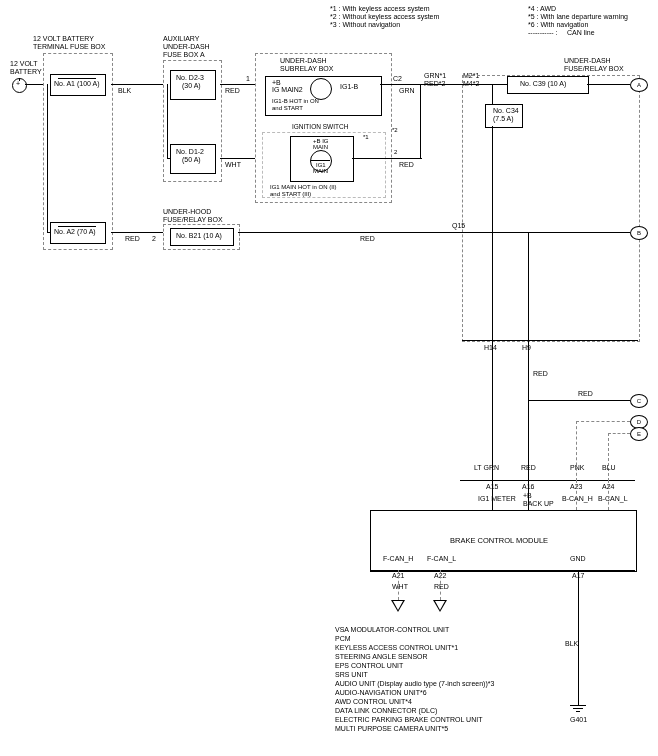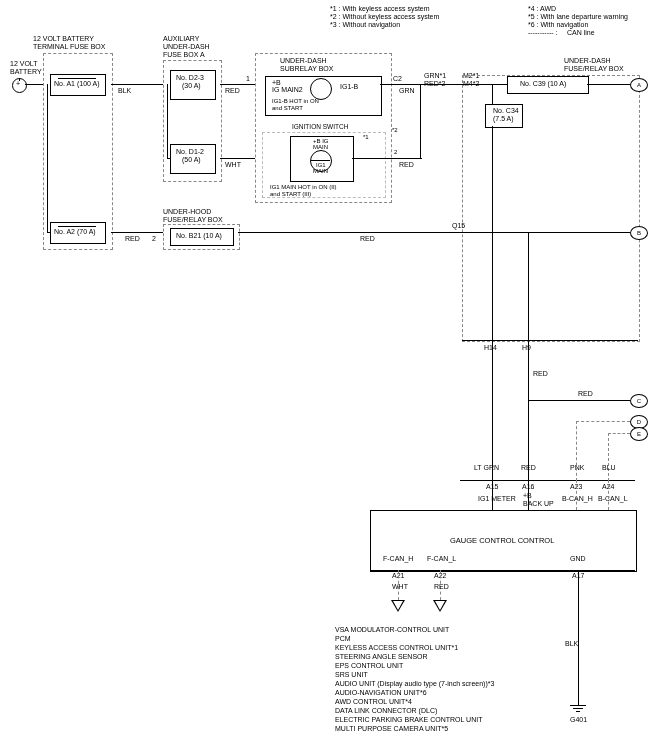--- a/index.html
+++ b/index.html
@@ -183,21 +183,21 @@
   <div class="txt" style="left:570px;top:483px">A23</div>
   <div class="txt" style="left:602px;top:483px">A24</div>
 
   <div class="txt" style="left:478px;top:495px">IG1 METER</div>
   <div class="txt" style="left:523px;top:492px;white-space:pre">+B
 BACK UP</div>
   <div class="txt" style="left:562px;top:495px">B-CAN_H</div>
   <div class="txt" style="left:598px;top:495px">B-CAN_L</div>
 
   <div class="box" style="left:370px;top:510px;width:265px;height:60px"></div>
-  <div class="txt" style="left:450px;top:537px;font-size:7.5px">GAUGE CONTROL CONTROL</div>
+  <div class="txt" style="left:450px;top:537px;font-size:7.5px">BRAKE CONTROL MODULE</div>
 
   <div class="line" style="left:492px;top:480px;width:1px;height:30px"></div>
   <div class="line" style="left:528px;top:480px;width:1px;height:30px"></div>
   <div class="dvline" style="left:576px;top:480px;height:30px"></div>
   <div class="dvline" style="left:608px;top:480px;height:30px"></div>
 
   <div class="line" style="left:370px;top:570px;width:265px;height:1px"></div>
   <div class="txt" style="left:383px;top:555px">F-CAN_H</div>
   <div class="txt" style="left:427px;top:555px">F-CAN_L</div>
   <div class="txt" style="left:570px;top:555px">GND</div>

